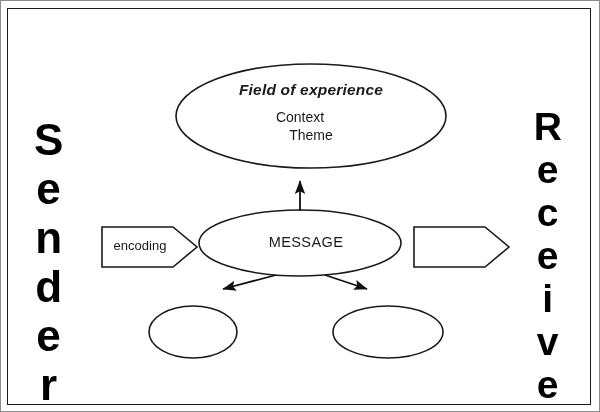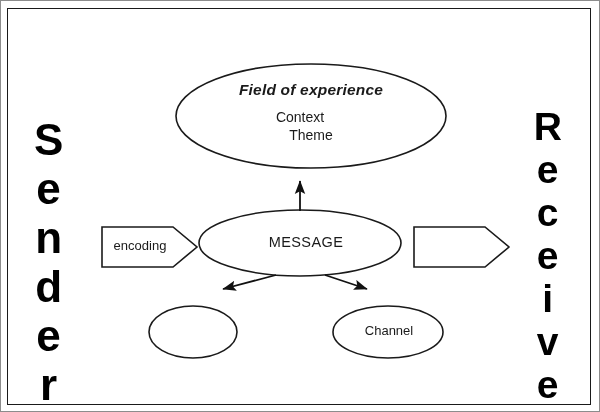--- a/index.html
+++ b/index.html
@@ -157,18 +157,17 @@
 
   <div class="node-text" id="foe-title">Field of experience</div>
 
   <div class="node-text" id="foe-line1">Context</div>
 
   <div class="node-text" id="foe-line2">Theme</div>
 
   <div class="node-text" id="message-text">MESSAGE</div>
 
 
-  <div class="node-text" id="channel-text">Channel</div>
 
   <div class="node-text" id="encoding-text">encoding</div>
 
 
 </div>
 
 </body></html>

